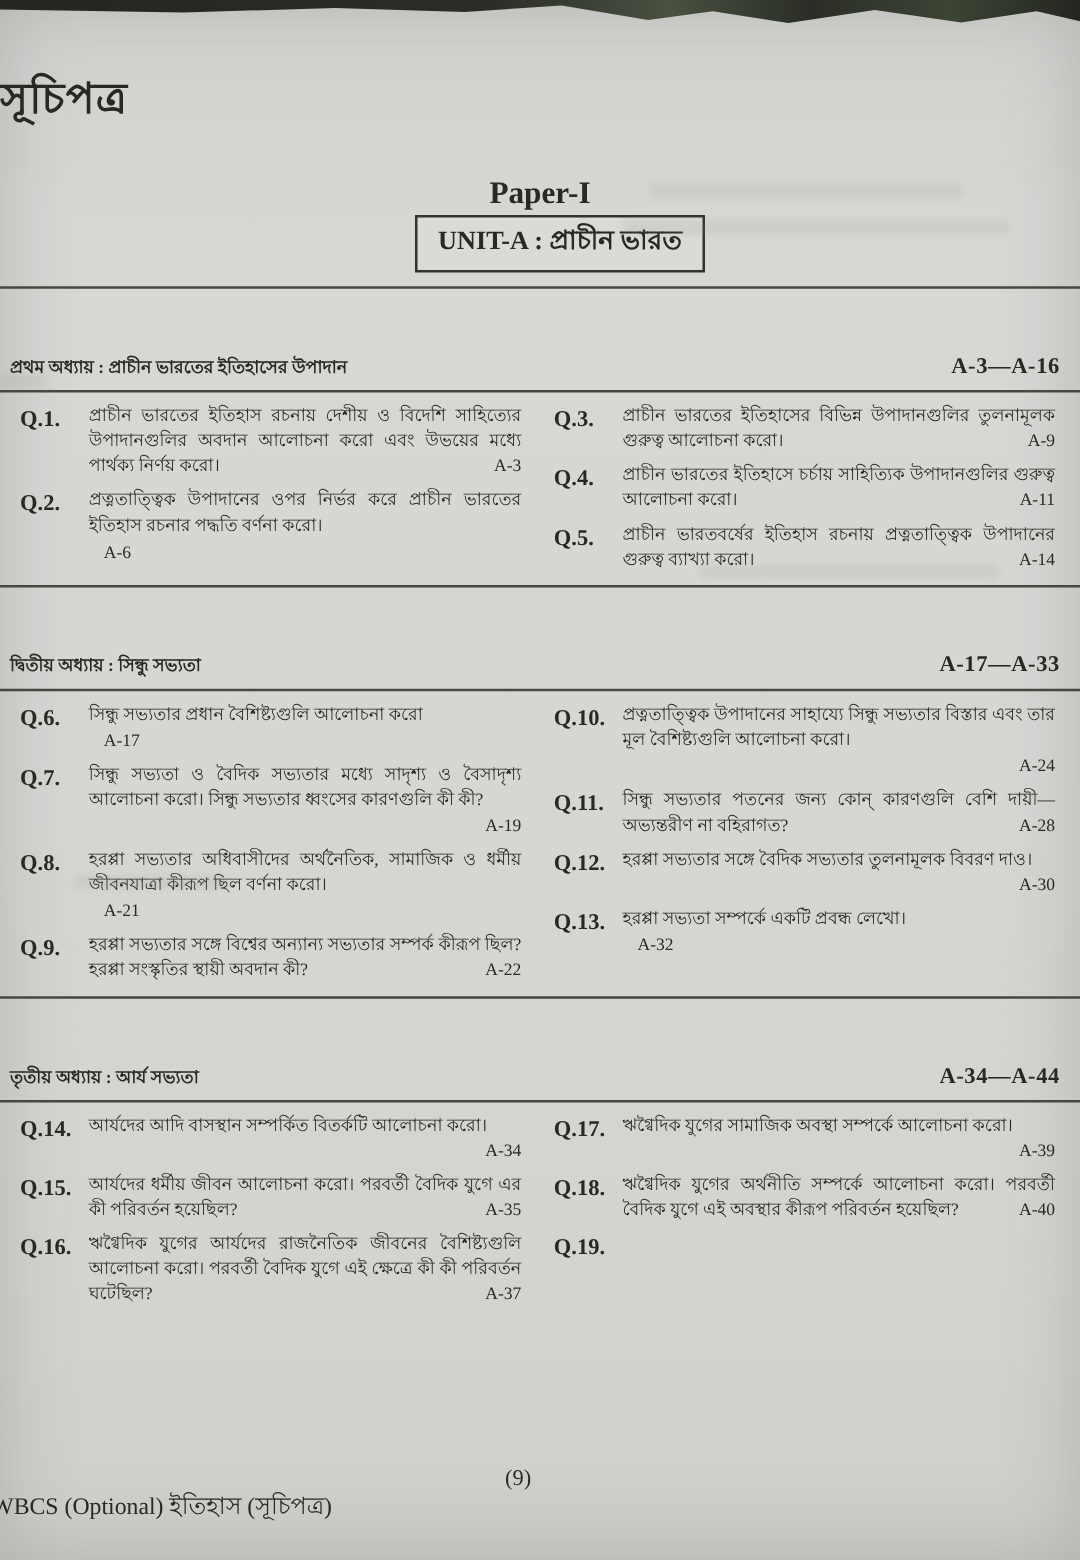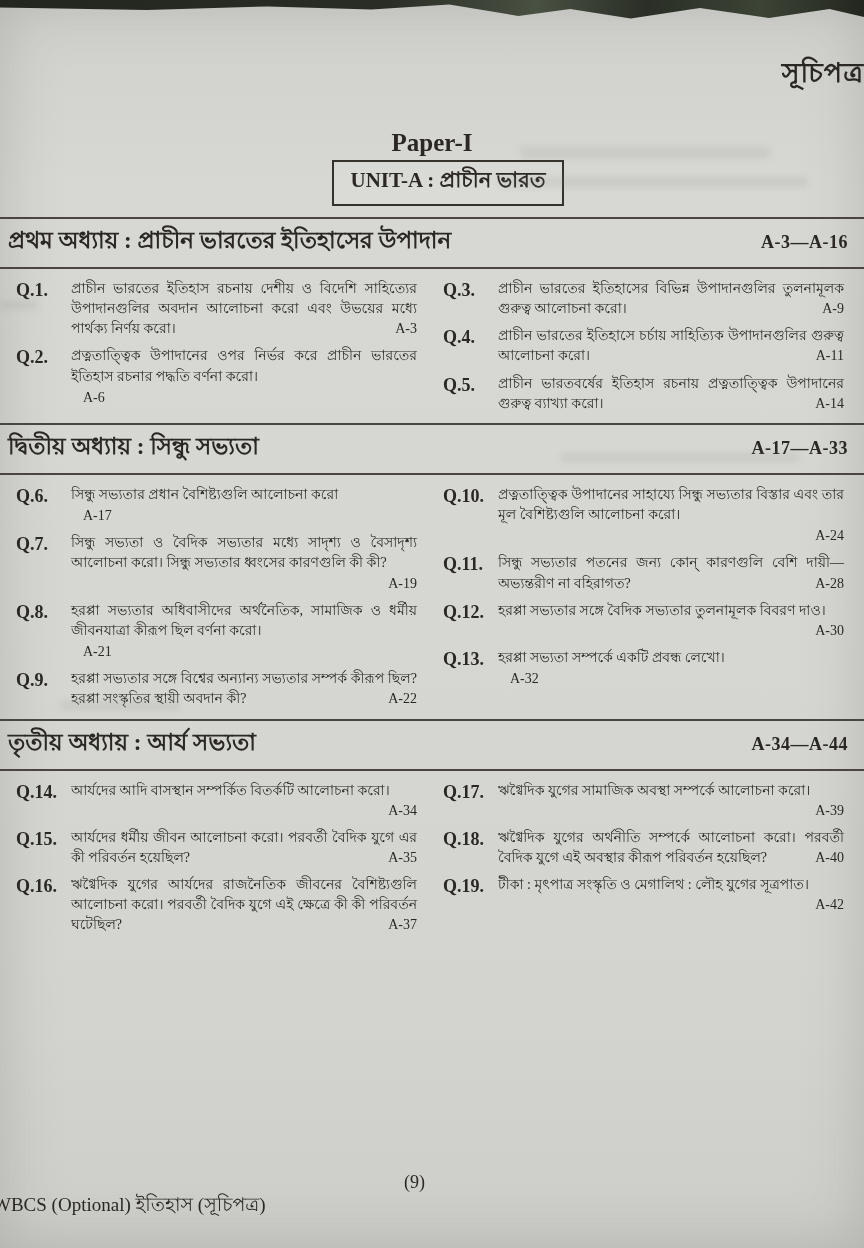--- a/index.html
+++ b/index.html
@@ -12,31 +12,31 @@
     box-shadow:inset 0 0 60px rgba(90,90,84,.25);
   }
   
   .photo-edge{
     position:absolute;top:0;left:0;width:864px;height:20px;
     background:linear-gradient(90deg,#23251f 0%,#2a2d26 45%,#495142 62%,#2a2e26 75%,#3c4435 88%,#23261f 100%);
     clip-path:polygon(0 0,100% 0,100% 85%,96% 45%,89% 90%,81% 40%,73% 92%,66% 45%,60% 80%,52% 22%,43% 48%,31% 32%,17% 50%,0 38%);
   }
   .smudge{position:absolute;background:#84847c;opacity:.13;filter:blur(3px);border-radius:4px;}
 
-  .title{padding-top:52px;text-align:right;font-size:27px;font-weight:bold;letter-spacing:1px;padding-left:16px;}
+  .title{padding-top:52px;text-align:left;font-size:34px;font-weight:bold;letter-spacing:1px;}
   .paper{margin-top:32px;text-align:center;font-size:25px;font-weight:bold;}
   .unit-row{text-align:center;margin-top:3px;margin-bottom:11px;padding-left:32px;}
   .unit-box{display:inline-block;border:2px solid #35322c;padding:2px 16px 5px;font-size:21px;font-weight:bold;background:rgba(255,255,255,.08);}
 
   .sec-head{
     display:flex;justify-content:space-between;align-items:baseline;
     border-top:2px solid #4a463f;border-bottom:2px solid #4a463f;
     padding:3px 16px 6px 8px;font-weight:bold;
   }
-  .sec-title{font-size:23px;}
+  .sec-title{font-size:14px;margin-top:48px;}
   .sec-range{font-size:18px;letter-spacing:.5px;white-space:nowrap;}
 
   .sec-body{display:flex;gap:26px;padding:10px 20px 2px 16px;}
   .col{flex:1;min-width:0;}
   .q{display:grid;grid-template-columns:55px 1fr;margin-bottom:7px;}
   .qno{font-weight:bold;font-size:18px;padding-top:1px;}
   .qbody{display:block;text-align:justify;font-size:14px;line-height:1.44;}
   .qref{float:right;margin-left:12px;white-space:nowrap;}
   .qref.break{float:none;display:block;text-align:left;margin-top:1px;}
   .qref.leftline{float:none;display:block;text-align:right;margin-top:1px;}
@@ -164,21 +164,20 @@
         <div class="q">
           <span class="qno">Q.17.</span>
           <span class="qbody"><span class="qtext">ঋগ্বৈদিক যুগের সামাজিক অবস্থা সম্পর্কে আলোচনা করো।</span> <span class="qref">A-39</span></span>
         </div>
         <div class="q">
           <span class="qno">Q.18.</span>
           <span class="qbody"><span class="qtext">ঋগ্বৈদিক যুগের অর্থনীতি সম্পর্কে আলোচনা করো। পরবর্তী বৈদিক যুগে এই অবস্থার কীরূপ পরিবর্তন হয়েছিল?</span> <span class="qref">A-40</span></span>
         </div>
         <div class="q">
           <span class="qno">Q.19.</span>
-          <span class="qbody"><span class="qtext">টীকা : মৃৎপাত্র সংস্কৃতি ও মেগালিথ : লৌহ যুগের সূত্রপাত।</span> <span class="qref">A-42</span></span>
         </div>
       </div>
     </div>
   </section>
 
   <div class="footer-left">WBCS (Optional) ইতিহাস (সূচিপত্র)</div>
   <div class="footer-page">(9)</div>
 </div>
 
 </body></html>

